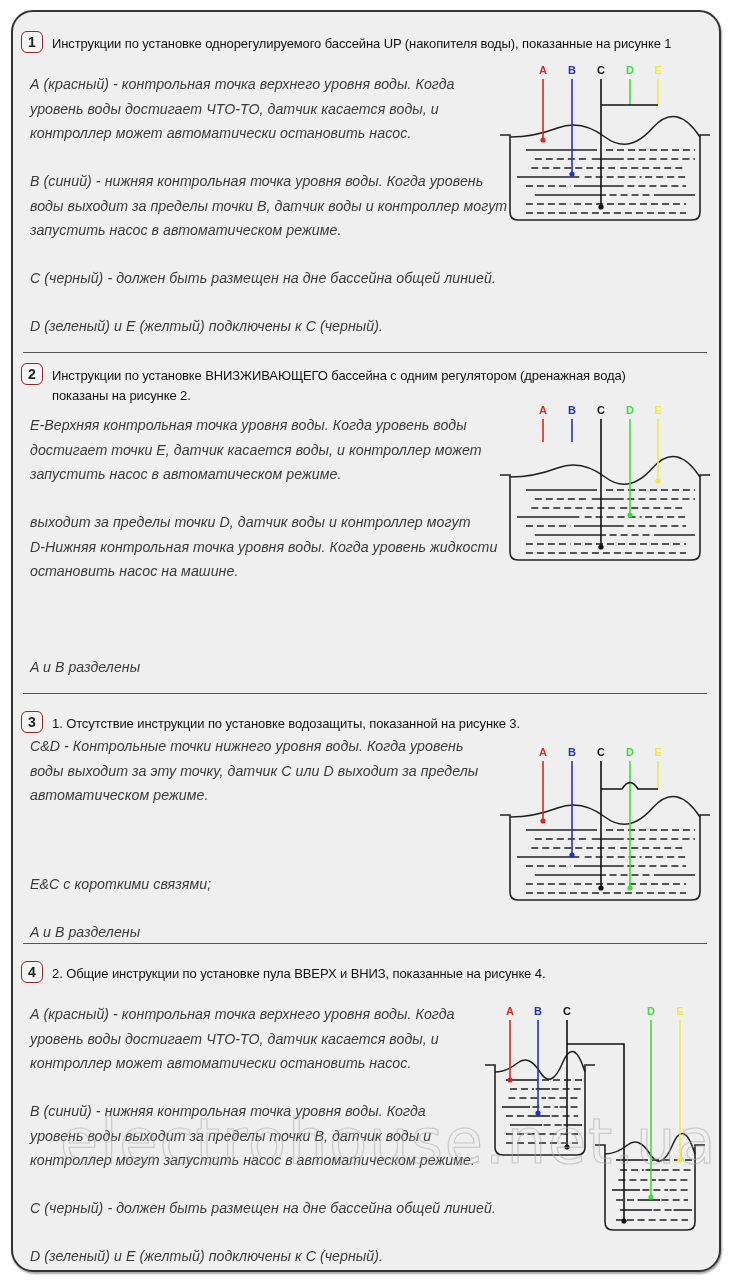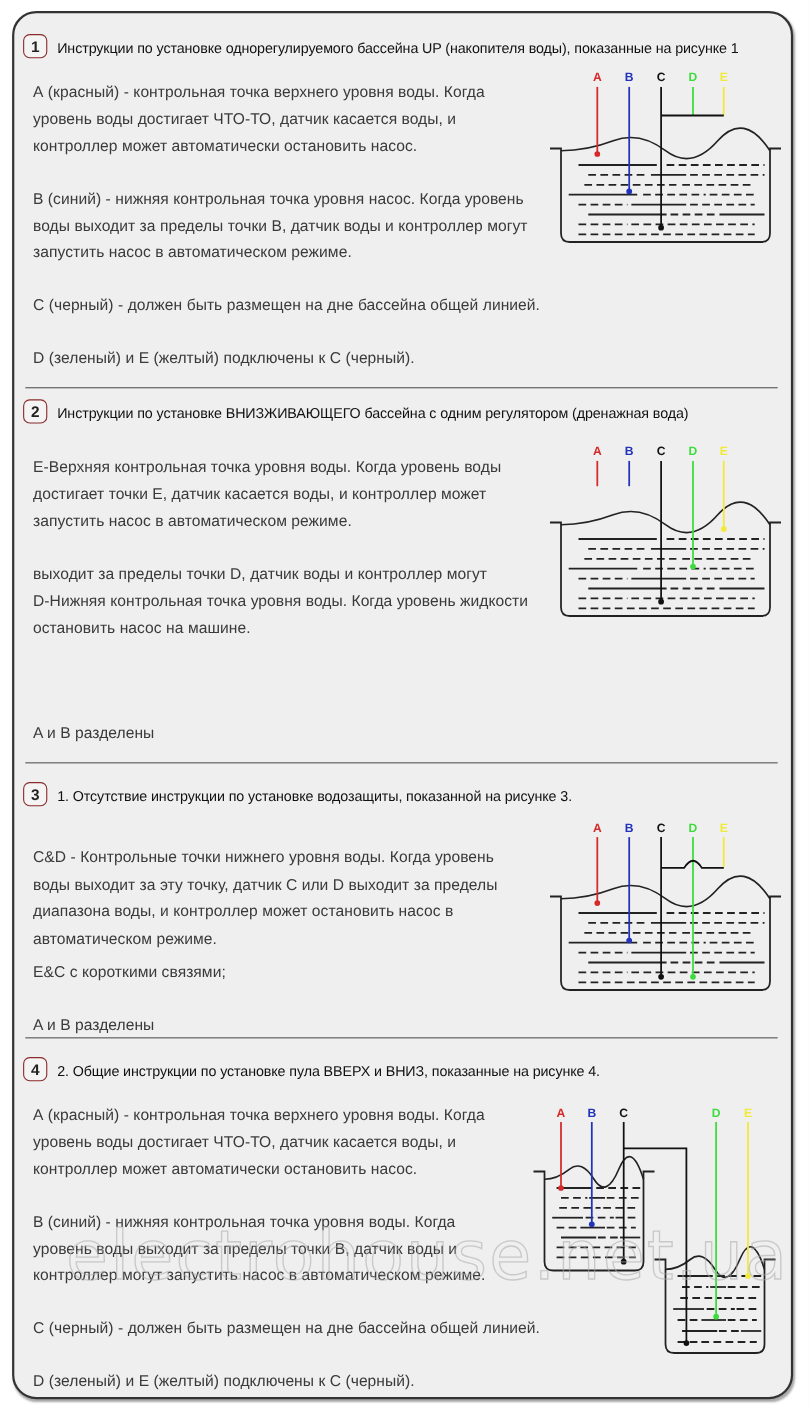--- a/index.html
+++ b/index.html
@@ -57,21 +57,21 @@
       letter-spacing: -0.1px;
     }
     .para {
       position: absolute;
       left: 17px;
       font-size: 14.2px;
       color: #3a3a3a;
       line-height: 24.5px;
       letter-spacing: 0.05px;
     }
-    .para .line { display: block; white-space: nowrap; }
+    .para .line { display: block; white-space: nowrap; font-style: italic; }
     .divider {
       position: absolute;
       left: 10px;
       width: 684px;
       height: 0;
       border-top: 1.5px solid #555;
     }
     svg.fig {
       position: absolute;
       overflow: visible;
@@ -97,36 +97,37 @@
   <div class="heading" style="top:22px;">
     <span class="badge">1</span>
     <span class="heading-text">Инструкции по установке однорегулируемого бассейна UP (накопителя воды), показанные на рисунке 1</span>
   </div>
   <div class="para" style="top:60px;">
     <span class="line">А (красный) - контрольная точка верхнего уровня воды. Когда</span>
     <span class="line">уровень воды достигает ЧТО-ТО, датчик касается воды, и</span>
     <span class="line">контроллер может автоматически остановить насос.</span>
   </div>
   <div class="para" style="top:157px;">
-    <span class="line">В (синий) - нижняя контрольная точка уровня насос. Когда уровень</span>
+    <span class="line">В (синий) - нижняя контрольная точка уровня воды. Когда уровень</span>
     <span class="line">воды выходит за пределы точки В, датчик воды и контроллер могут</span>
     <span class="line">запустить насос в автоматическом режиме.</span>
   </div>
   <div class="para" style="top:254px;">
     <span class="line">С (черный) - должен быть размещен на дне бассейна общей линией.</span>
   </div>
   <div class="para" style="top:302px;">
     <span class="line">D (зеленый) и Е (желтый) подключены к С (черный).</span>
   </div>
   <div class="divider" style="top:340px;"></div>
 
   <div class="heading" style="top:354px;">
     <span class="badge">2</span>
     <span class="heading-text">
       <span style="display:block">Инструкции по установке ВНИЗЖИВАЮЩЕГО бассейна с одним регулятором (дренажная вода)</span>
+      <span style="display:block">показаны на рисунке 2.</span>
     </span>
   </div>
   <div class="para" style="top:401px;">
     <span class="line">E-Верхняя контрольная точка уровня воды. Когда уровень воды</span>
     <span class="line">достигает точки E, датчик касается воды, и контроллер может</span>
     <span class="line">запустить насос в автоматическом режиме.</span>
   </div>
   <div class="para" style="top:498px;">
     <span class="line">выходит за пределы точки D, датчик воды и контроллер могут</span>
     <span class="line">D-Нижняя контрольная точка уровня воды. Когда уровень жидкости</span>
@@ -134,24 +135,23 @@
   </div>
   <div class="para" style="top:643px;">
     <span class="line">A и B разделены</span>
   </div>
   <div class="divider" style="top:681px;"></div>
 
   <div class="heading" style="top:702px;">
     <span class="badge">3</span>
     <span class="heading-text">1. Отсутствие инструкции по установке водозащиты, показанной на рисунке 3.</span>
   </div>
-  <div class="para" style="top:756px;">
+  <div class="para" style="top:722px;">
     <span class="line">C&amp;D - Контрольные точки нижнего уровня воды. Когда уровень</span>
     <span class="line">воды выходит за эту точку, датчик C или D выходит за пределы</span>
-    <span class="line">диапазона воды, и контроллер может остановить насос в</span>
     <span class="line">автоматическом режиме.</span>
   </div>
   <div class="para" style="top:860px;">
     <span class="line">E&amp;C с короткими связями;</span>
   </div>
   <div class="para" style="top:908px;">
     <span class="line">A и B разделены</span>
   </div>
   <div class="divider" style="top:931px;"></div>
 

